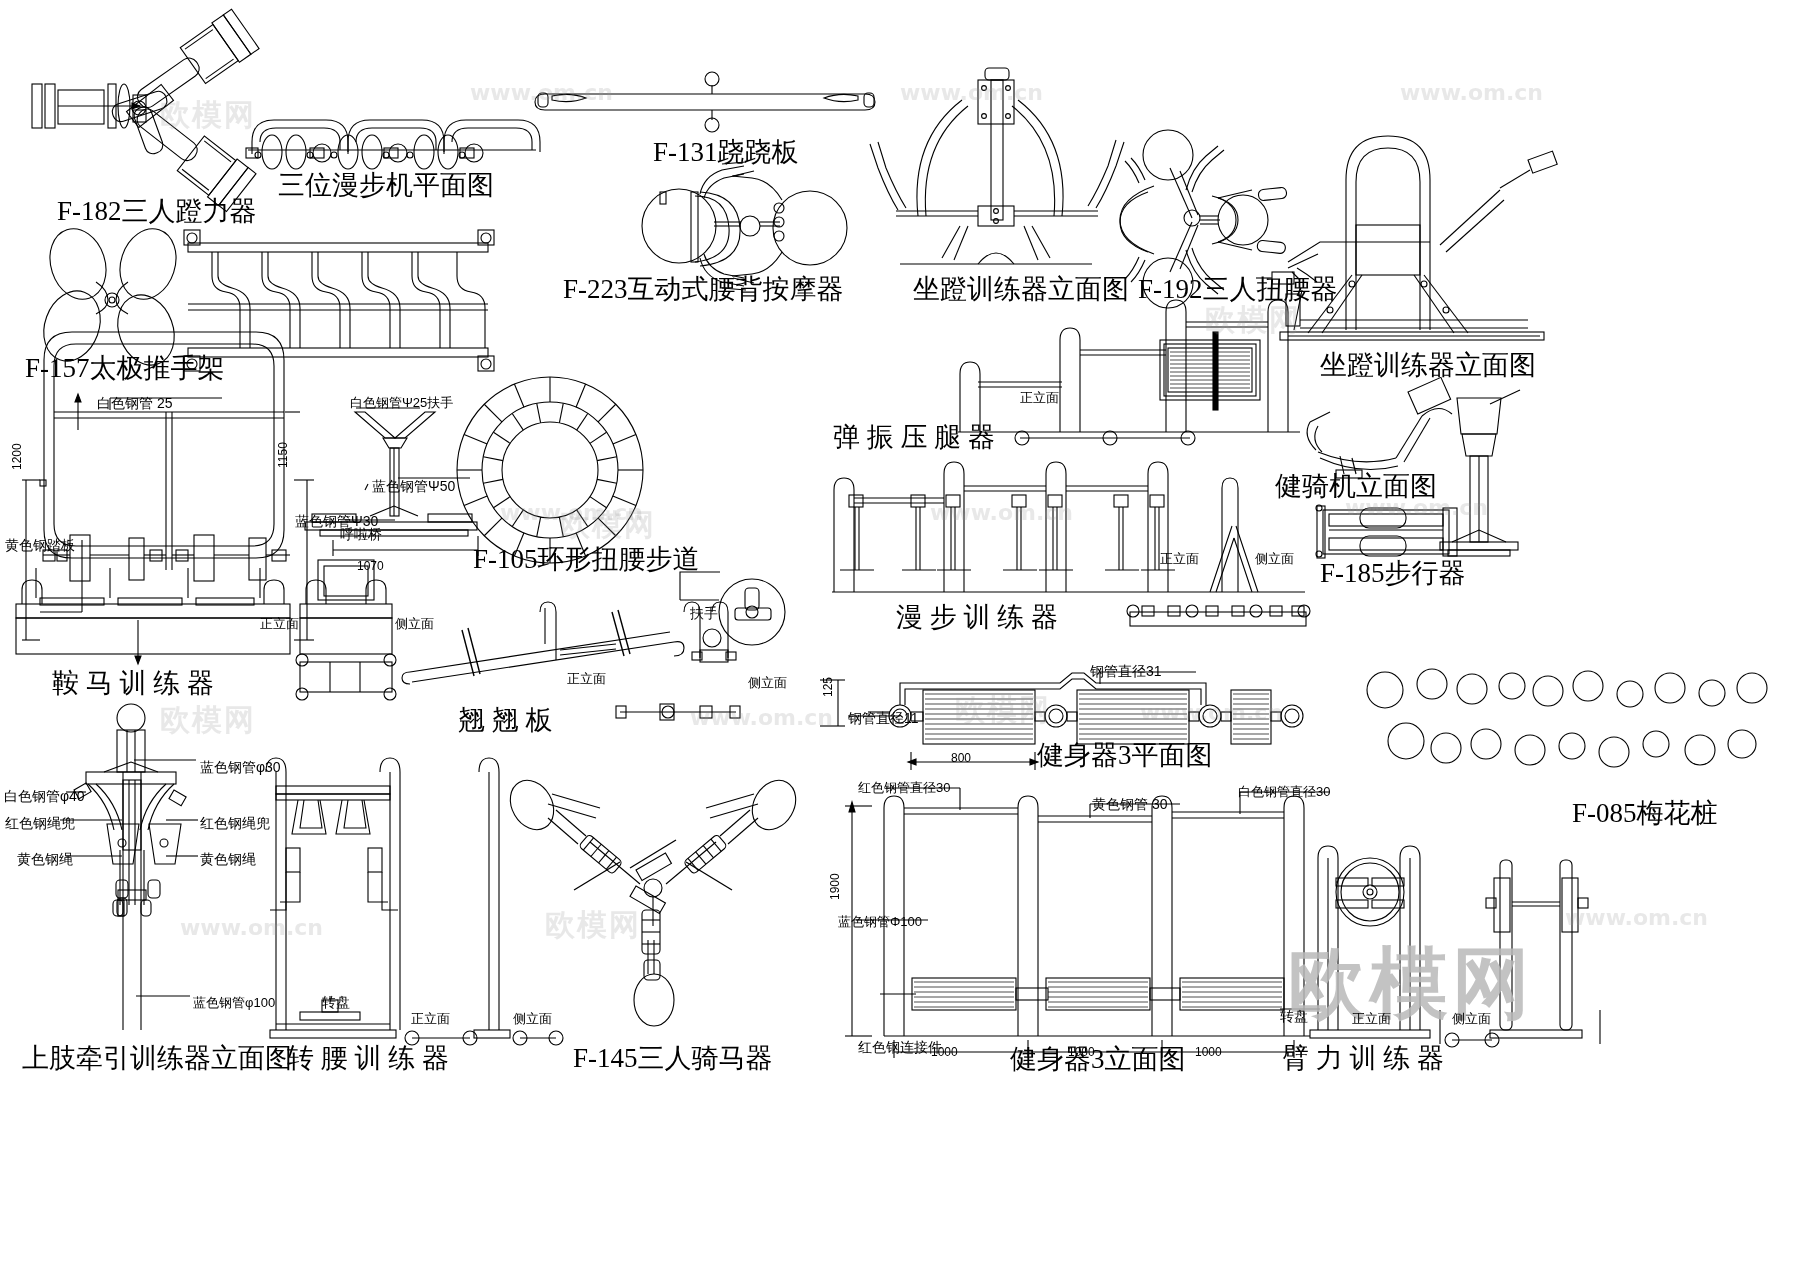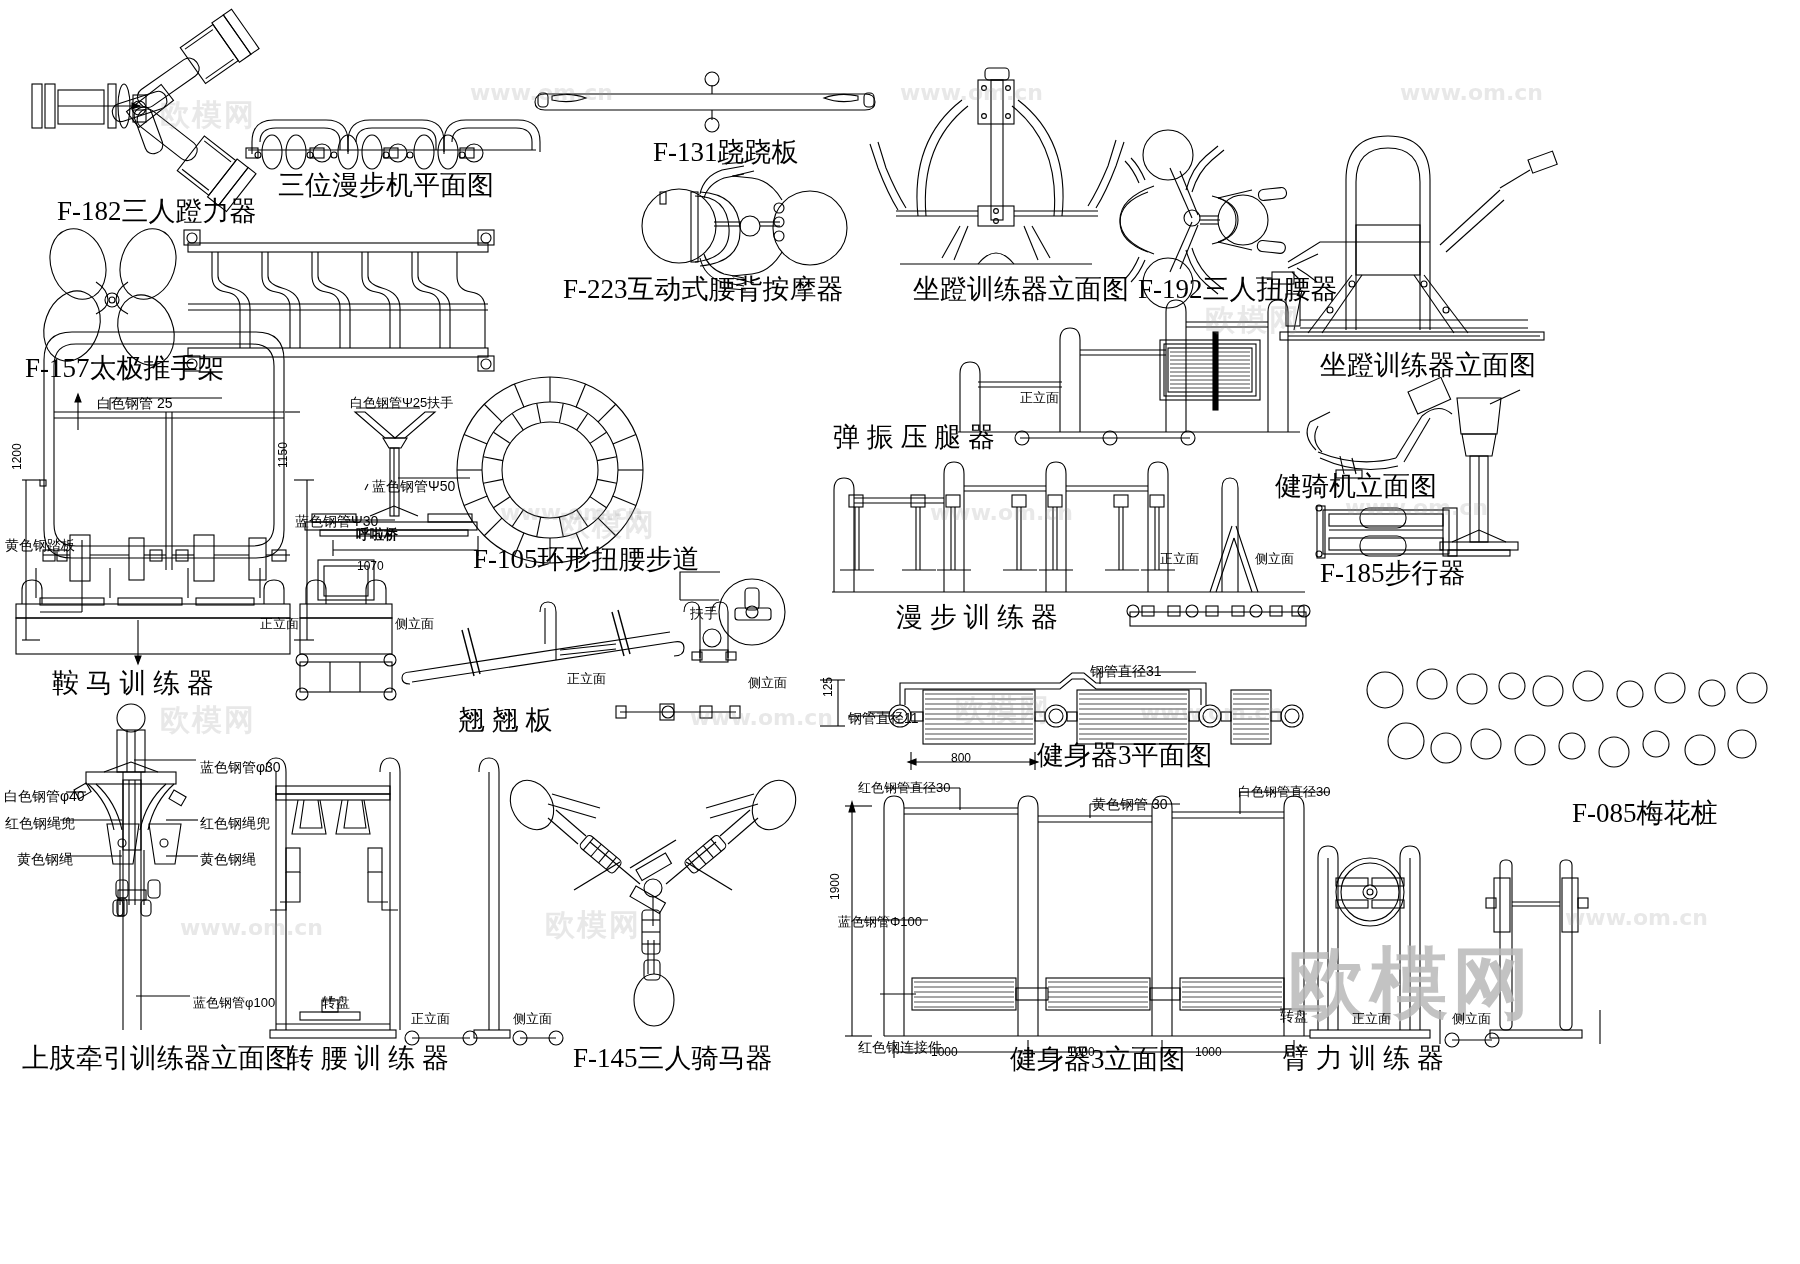--- a/index.html
+++ b/index.html
@@ -977,21 +977,21 @@
       <div class="lbl ann" style="left: 690px; top: 606px;">扶手</div>
       <div class="lbl ann" style="left: 322px; top: 995px;">转盘</div>
       <div class="lbl ann" style="left: 1090px; top: 664px;">钢管直径31</div>
       <div class="lbl ann" style="left: 848px; top: 711px;">钢管直径11</div>
       <div class="lbl ann-s" style="left: 858px; top: 781px;">红色钢管直径30</div>
       <div class="lbl ann" style="left: 1092px; top: 797px;">黄色钢管 30</div>
       <div class="lbl ann-s" style="left: 1238px; top: 785px;">白色钢管直径30</div>
       <div class="lbl ann-s" style="left: 838px; top: 915px;">蓝色钢管Φ100</div>
       <div class="lbl ann" style="left: 820px; top: 1040px; margin-left: 38px;">红色钢连接件</div>
       <div class="lbl ann" style="left: 1280px; top: 1009px;">转盘</div>
-      <div class="lbl ann" style="left: 356px; top: 527px; font-weight: bold;">呼啦桥</div>
+      <div class="lbl ann" style="left: 340px; top: 527px;">呼啦桥</div>
     </div>
   <div id="dim-layer">
       <div class="lbl vdim" style="left: 11px; top: 470px;">1200</div>
       <div class="lbl vdim" style="left: 277px; top: 468px;">1150</div>
       <div class="lbl dim" style="left: 357px; top: 560px;">1070</div>
       <div class="lbl vdim" style="left: 822px; top: 697px;">125</div>
       <div class="lbl dim" style="left: 951px; top: 752px;">800</div>
       <div class="lbl vdim" style="left: 829px; top: 900px;">1900</div>
       <div class="lbl dim" style="left: 931px; top: 1046px;">1000</div>
       <div class="lbl dim" style="left: 1068px; top: 1046px;">1000</div>

